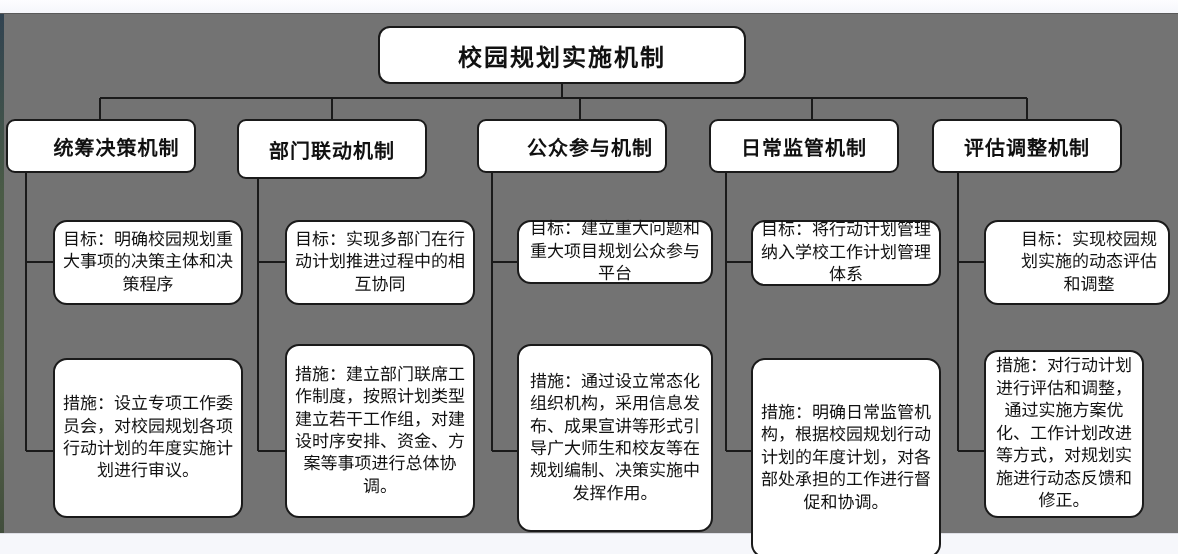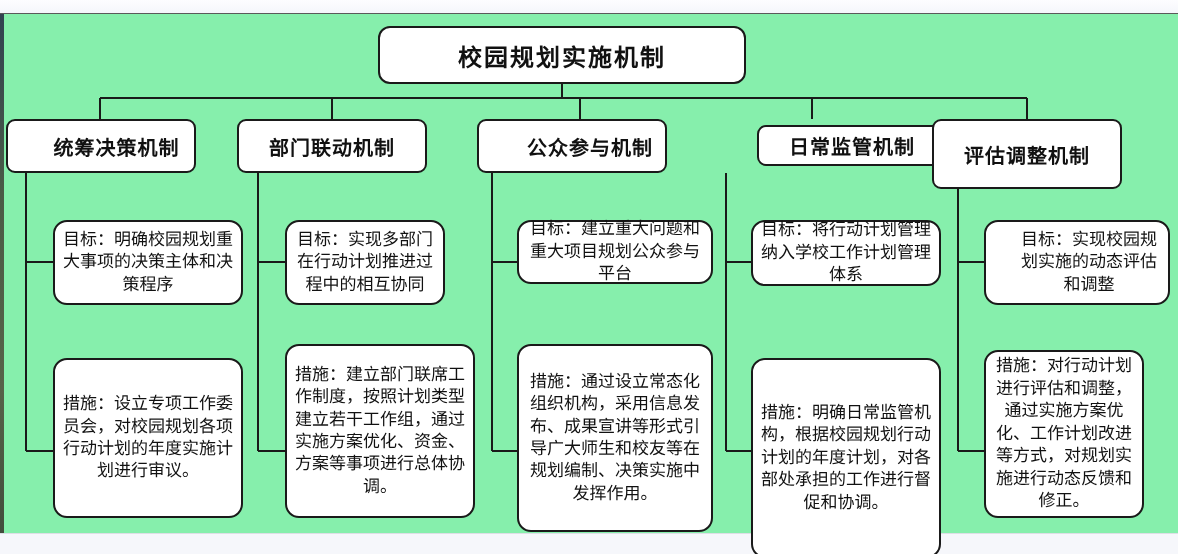--- a/index.html
+++ b/index.html
@@ -13,21 +13,21 @@
     height: 554px;
     font-family: "Liberation Serif", "DejaVu Serif", serif;
     overflow: hidden;
     position: relative;
   }
 
   
   #page-root {
     position: absolute;
     inset: 0;
-    background: #86efac;
+    background: #737373;
   }
   .chrome-band-top {
     position: absolute;
     left: 0; top: 0;
     width: 1178px; height: 14px;
     background: linear-gradient(#fdfdff, #f5f6fb);
     border-bottom: 1px solid #5a5a5a;
     box-sizing: border-box;
   }
   .chrome-band-bottom {
@@ -154,51 +154,51 @@
     <div class="node node-branch" style="left:6px; top:105px; width:190px; height:54px;padding-left:31px;">
       <span>统筹决策机制</span>
     </div>
     <div class="node node-detail" style="left:53px; top:206px; width:190px; height:85px;justify-content:center;">
       <span class="detail-text">目标：明确校园规划重大事项的决策主体和决策程序</span>
     </div>
     <div class="node node-detail" style="left:53px; top:344px; width:190px; height:160px;align-items:center;">
       <span class="detail-text">措施：设立专项工作委员会，对校园规划各项行动计划的年度实施计划进行审议。</span>
     </div>
 
-    <div class="node node-branch" style="left:237px; top:105px; width:190px; height:54px;">
+    <div class="node node-branch" style="left:237px; top:105px; width:190px; height:60px;">
       <span>部门联动机制</span>
     </div>
-    <div class="node node-detail" style="left:285px; top:206px; width:160px; height:85px;">
+    <div class="node node-detail" style="left:285px; top:206px; width:190px; height:85px;">
       <span class="detail-text">目标：实现多部门在行动计划推进过程中的相互协同</span>
     </div>
     <div class="node node-detail" style="left:285px; top:330px; width:190px; height:174px;">
-      <span class="detail-text">措施：建立部门联席工作制度，按照计划类型建立若干工作组，通过实施方案优化、资金、方案等事项进行总体协调。</span>
+      <span class="detail-text">措施：建立部门联席工作制度，按照计划类型建立若干工作组，对建设时序安排、资金、方案等事项进行总体协调。</span>
     </div>
 
     <div class="node node-branch" style="left:477px; top:105px; width:190px; height:54px;padding-left:36px;">
       <span>公众参与机制</span>
     </div>
     <div class="node node-detail" style="left:517px; top:206px; width:196px; height:64px;">
       <span class="detail-text">目标：建立重大问题和重大项目规划公众参与平台</span>
     </div>
     <div class="node node-detail" style="left:517px; top:330px; width:196px; height:188px;">
       <span class="detail-text">措施：通过设立常态化组织机构，采用信息发布、成果宣讲等形式引导广大师生和校友等在规划编制、决策实施中发挥作用。</span>
     </div>
 
-    <div class="node node-branch" style="left:709px; top:111px; width:190px; height:41px;margin-left:48px;">
+    <div class="node node-branch" style="left:709px; top:105px; width:190px; height:54px;">
       <span>日常监管机制</span>
     </div>
     <div class="node node-detail" style="left:751px; top:206px; width:190px; height:66px;">
       <span class="detail-text">目标：将行动计划管理纳入学校工作计划管理体系</span>
     </div>
     <div class="node node-detail" style="left:751px; top:344px; width:190px; height:200px;">
       <span class="detail-text">措施：明确日常监管机构，根据校园规划行动计划的年度计划，对各部处承担的工作进行督促和协调。</span>
     </div>
 
-    <div class="node node-branch" style="left:932px; top:105px; width:190px; height:70px;">
+    <div class="node node-branch" style="left:932px; top:105px; width:190px; height:54px;">
       <span>评估调整机制</span>
     </div>
     <div class="node node-detail" style="left:984px; top:206px; width:186px; height:85px;padding-left:32px;">
       <span class="detail-text">目标：实现校园规划实施的动态评估和调整</span>
     </div>
     <div class="node node-detail" style="left:984px; top:336px; width:160px; height:168px;">
       <span class="detail-text">措施：对行动计划进行评估和调整，通过实施方案优化、工作计划改进等方式，对规划实施进行动态反馈和修正。</span>
     </div>
 
   </div>

